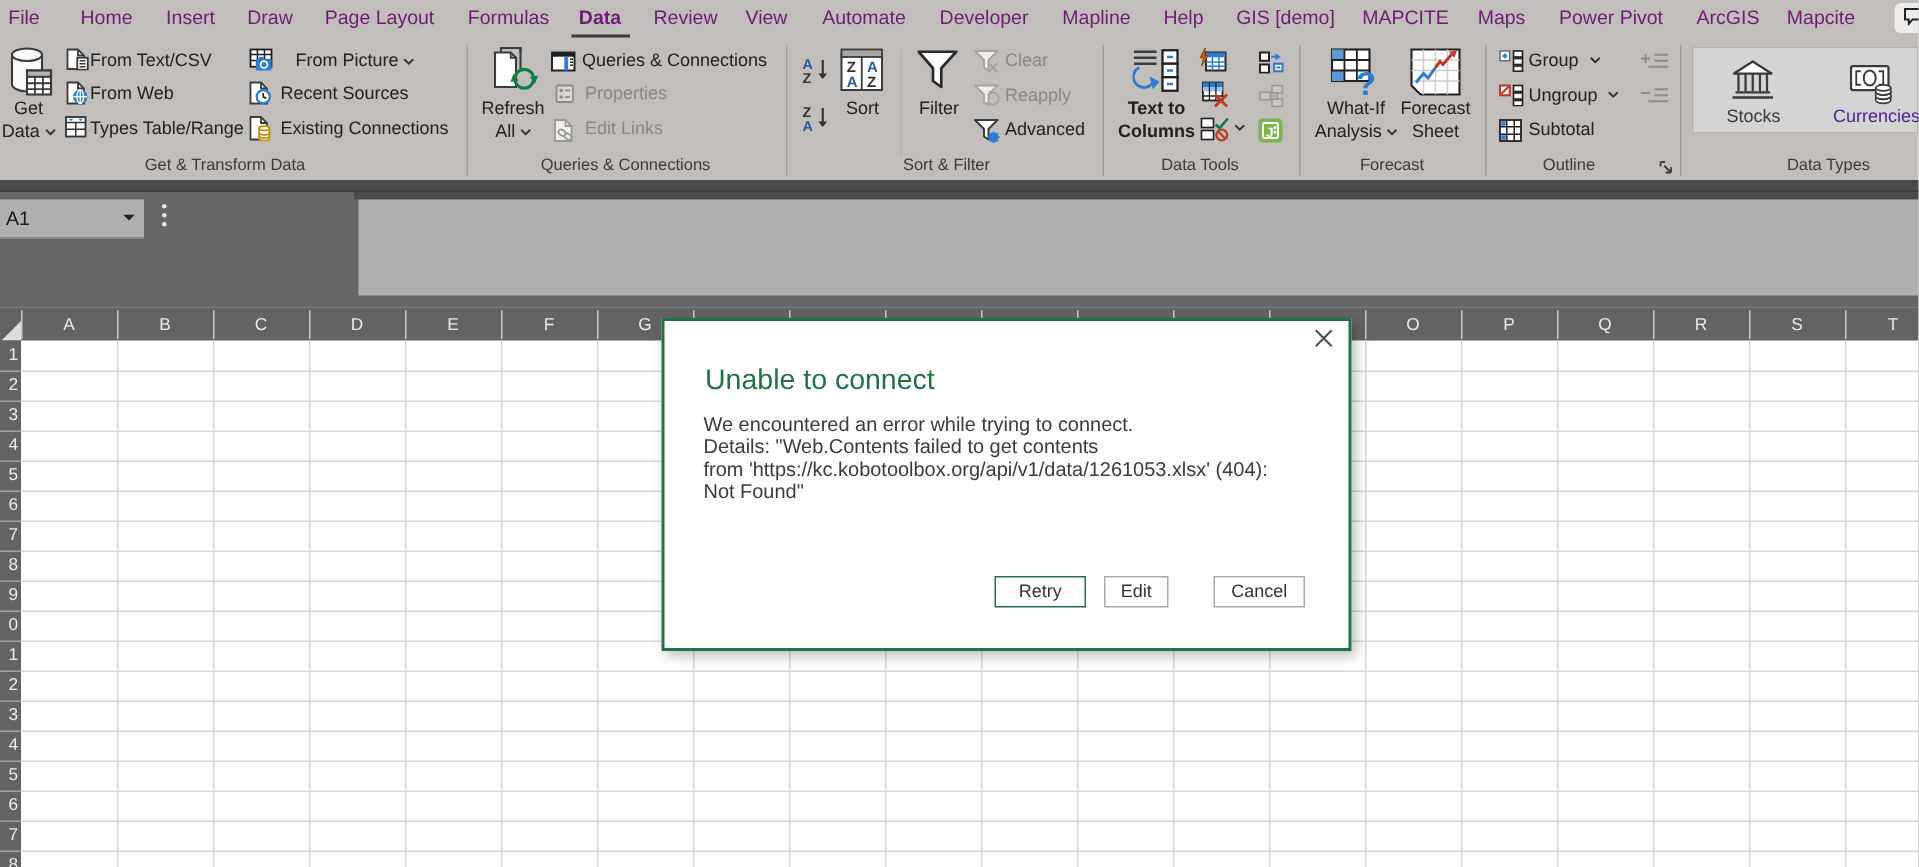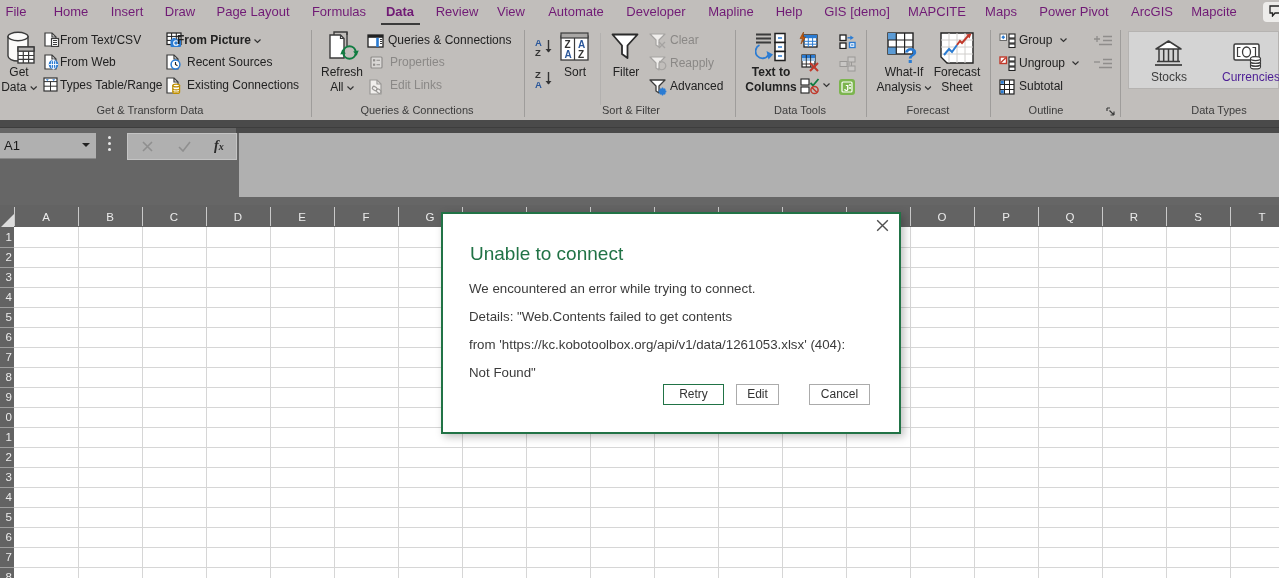--- a/index.html
+++ b/index.html
@@ -30,21 +30,21 @@
   #gridwhite{position:absolute;left:14px;top:22px;width:1265px;height:351px;background:#fff;}
   .colt{position:absolute;top:6px;width:64px;text-align:center;font-size:11.5px;color:#ebebeb;}
   .ctick{position:absolute;top:2px;width:1px;height:19px;background:#c9c9c9;}
   .vline{position:absolute;top:22px;width:1px;height:351px;background:#d6d6d6;}
   .hline{position:absolute;left:14px;width:1265px;height:1px;background:#d6d6d6;}
   .rnum{position:absolute;left:0;width:12px;text-align:right;font-size:11.5px;color:#ebebeb;height:20px;line-height:20px;}
   .rtick{position:absolute;left:0;width:14px;height:1px;background:#9f9f9f;}
   
   #dlg{position:absolute;left:441px;top:212px;width:460px;height:222px;background:#fff;border:2px solid #217346;box-sizing:border-box;box-shadow:3px 3px 8px rgba(0,0,0,0.25);}
   #dlg h1{margin:0;position:absolute;left:27px;top:29px;font-size:19px;font-weight:normal;color:#217346;}
-  #dlg .body{position:absolute;left:26px;top:61px;font-size:13.3px;color:#3b3b3b;line-height:28px;}
+  #dlg .body{position:absolute;left:26px;top:61px;font-size:13.3px;color:#3b3b3b;line-height:15px;}
   .btn{position:absolute;top:170px;height:21px;box-sizing:border-box;background:#fff;border:1px solid #ababab;font-size:12px;color:#333;text-align:center;line-height:19px;}
   .btn.green{border:1px solid #217346;}
   svg{display:block;}
 </style>
 </head>
 <body>
 <div id="app">
 
   <div id="tabs">
     <span class="tab" style="left:16px;">File</span>
@@ -125,21 +125,21 @@
     </svg>
     <div class="rtxt" style="left:60px;top:78px;">Types Table/Range</div>
 
     <svg class="abs" style="left:166px;top:32px;" width="17" height="16" viewBox="0 0 17 16">
       <rect x="1" y="1" width="14" height="11.5" fill="#fff" stroke="#1f1f1f" stroke-width="1.2"></rect>
       <path d="M1 4.4h14M5.6 1v11.5M10.3 1v11.5M1 8.4h14" stroke="#1f1f1f" stroke-width="1"></path>
       <rect x="4.5" y="7.2" width="10.5" height="7.8" rx="1" fill="#2b7cd3"></rect>
       <rect x="6.5" y="5.9" width="3.2" height="1.8" fill="#2b7cd3"></rect>
       <circle cx="10" cy="11" r="2.3" fill="#2b7cd3" stroke="#fff" stroke-width="1.1"></circle>
     </svg>
-    <div class="rtxt" style="left:177px;top:33px;font-weight:bold;">From Picture <svg style="display:inline" width="7" height="5" viewBox="0 0 7 5">
+    <div class="rtxt" style="left:197px;top:33px;">From Picture <svg style="display:inline" width="7" height="5" viewBox="0 0 7 5">
           <path d="M0.5 0.5l3 3 3-3" stroke="#333" stroke-width="1.2" fill="none"></path>
         </svg></div>
 
     <svg class="abs" style="left:166px;top:54px;" width="16" height="16" viewBox="0 0 16 16">
       <path d="M1 1h7l4 4v10H1z" fill="#fff" stroke="#3b3b3b" stroke-width="1.2"></path>
       <path d="M8 1v4h4" fill="none" stroke="#3b3b3b" stroke-width="1.2"></path>
       <circle cx="9.5" cy="10.5" r="4.4" fill="#fff" stroke="#2b7cd3" stroke-width="1.5"></circle>
       <path d="M9.5 8v2.5l2 1.2" stroke="#222" stroke-width="1.1" fill="none"></path>
     </svg>
     <div class="rtxt" style="left:187px;top:55px;">Recent Sources</div>
@@ -395,29 +395,20 @@
     <div id="namebox">
         <span class="txt">A1</span>
       <svg style="position:absolute;right:6px;top:10px;" width="8" height="5" viewBox="0 0 8 5">
           <path d="M0 0l4 4 4-4z" fill="#222"></path>
         </svg>
     </div>
     <div style="position:absolute;left:108px;top:16px;width:3px;height:17px;">
       <div style="width:3px;height:3px;border-radius:50%;background:#e8e8e8;margin-bottom:3px;"></div>
       <div style="width:3px;height:3px;border-radius:50%;background:#e8e8e8;margin-bottom:3px;"></div>
       <div style="width:3px;height:3px;border-radius:50%;background:#e8e8e8;"></div>
-    </div>
-    <div id="fxbox">
-      <svg style="position:absolute;left:14px;top:7px;" width="11" height="11" viewBox="0 0 11 11">
-          <path d="M1 1l9 9M10 1l-9 9" stroke="#8f8f8f" stroke-width="1.6"></path>
-        </svg>
-      <svg style="position:absolute;left:50px;top:7px;" width="13" height="11" viewBox="0 0 13 11">
-          <path d="M1 6l4 4 7-9" stroke="#8f8f8f" stroke-width="1.6" fill="none"></path>
-        </svg>
-      <span style="position:absolute;left:86px;top:4px;font-size:14px;font-style:italic;font-weight:bold;color:#2b2b2b;font-family:'Liberation Serif',serif;">f<span style="font-size:10px;">x</span></span>
     </div>
     <div id="fbar"></div>
   </div>
 
   <div id="sheet">
       <div id="gridwhite"></div>
       <div class="colt" style="left:14px;">A</div>
       <div class="ctick" style="left:14px;"></div>
       <div class="colt" style="left:78px;">B</div>
       <div class="ctick" style="left:78px;"></div>

